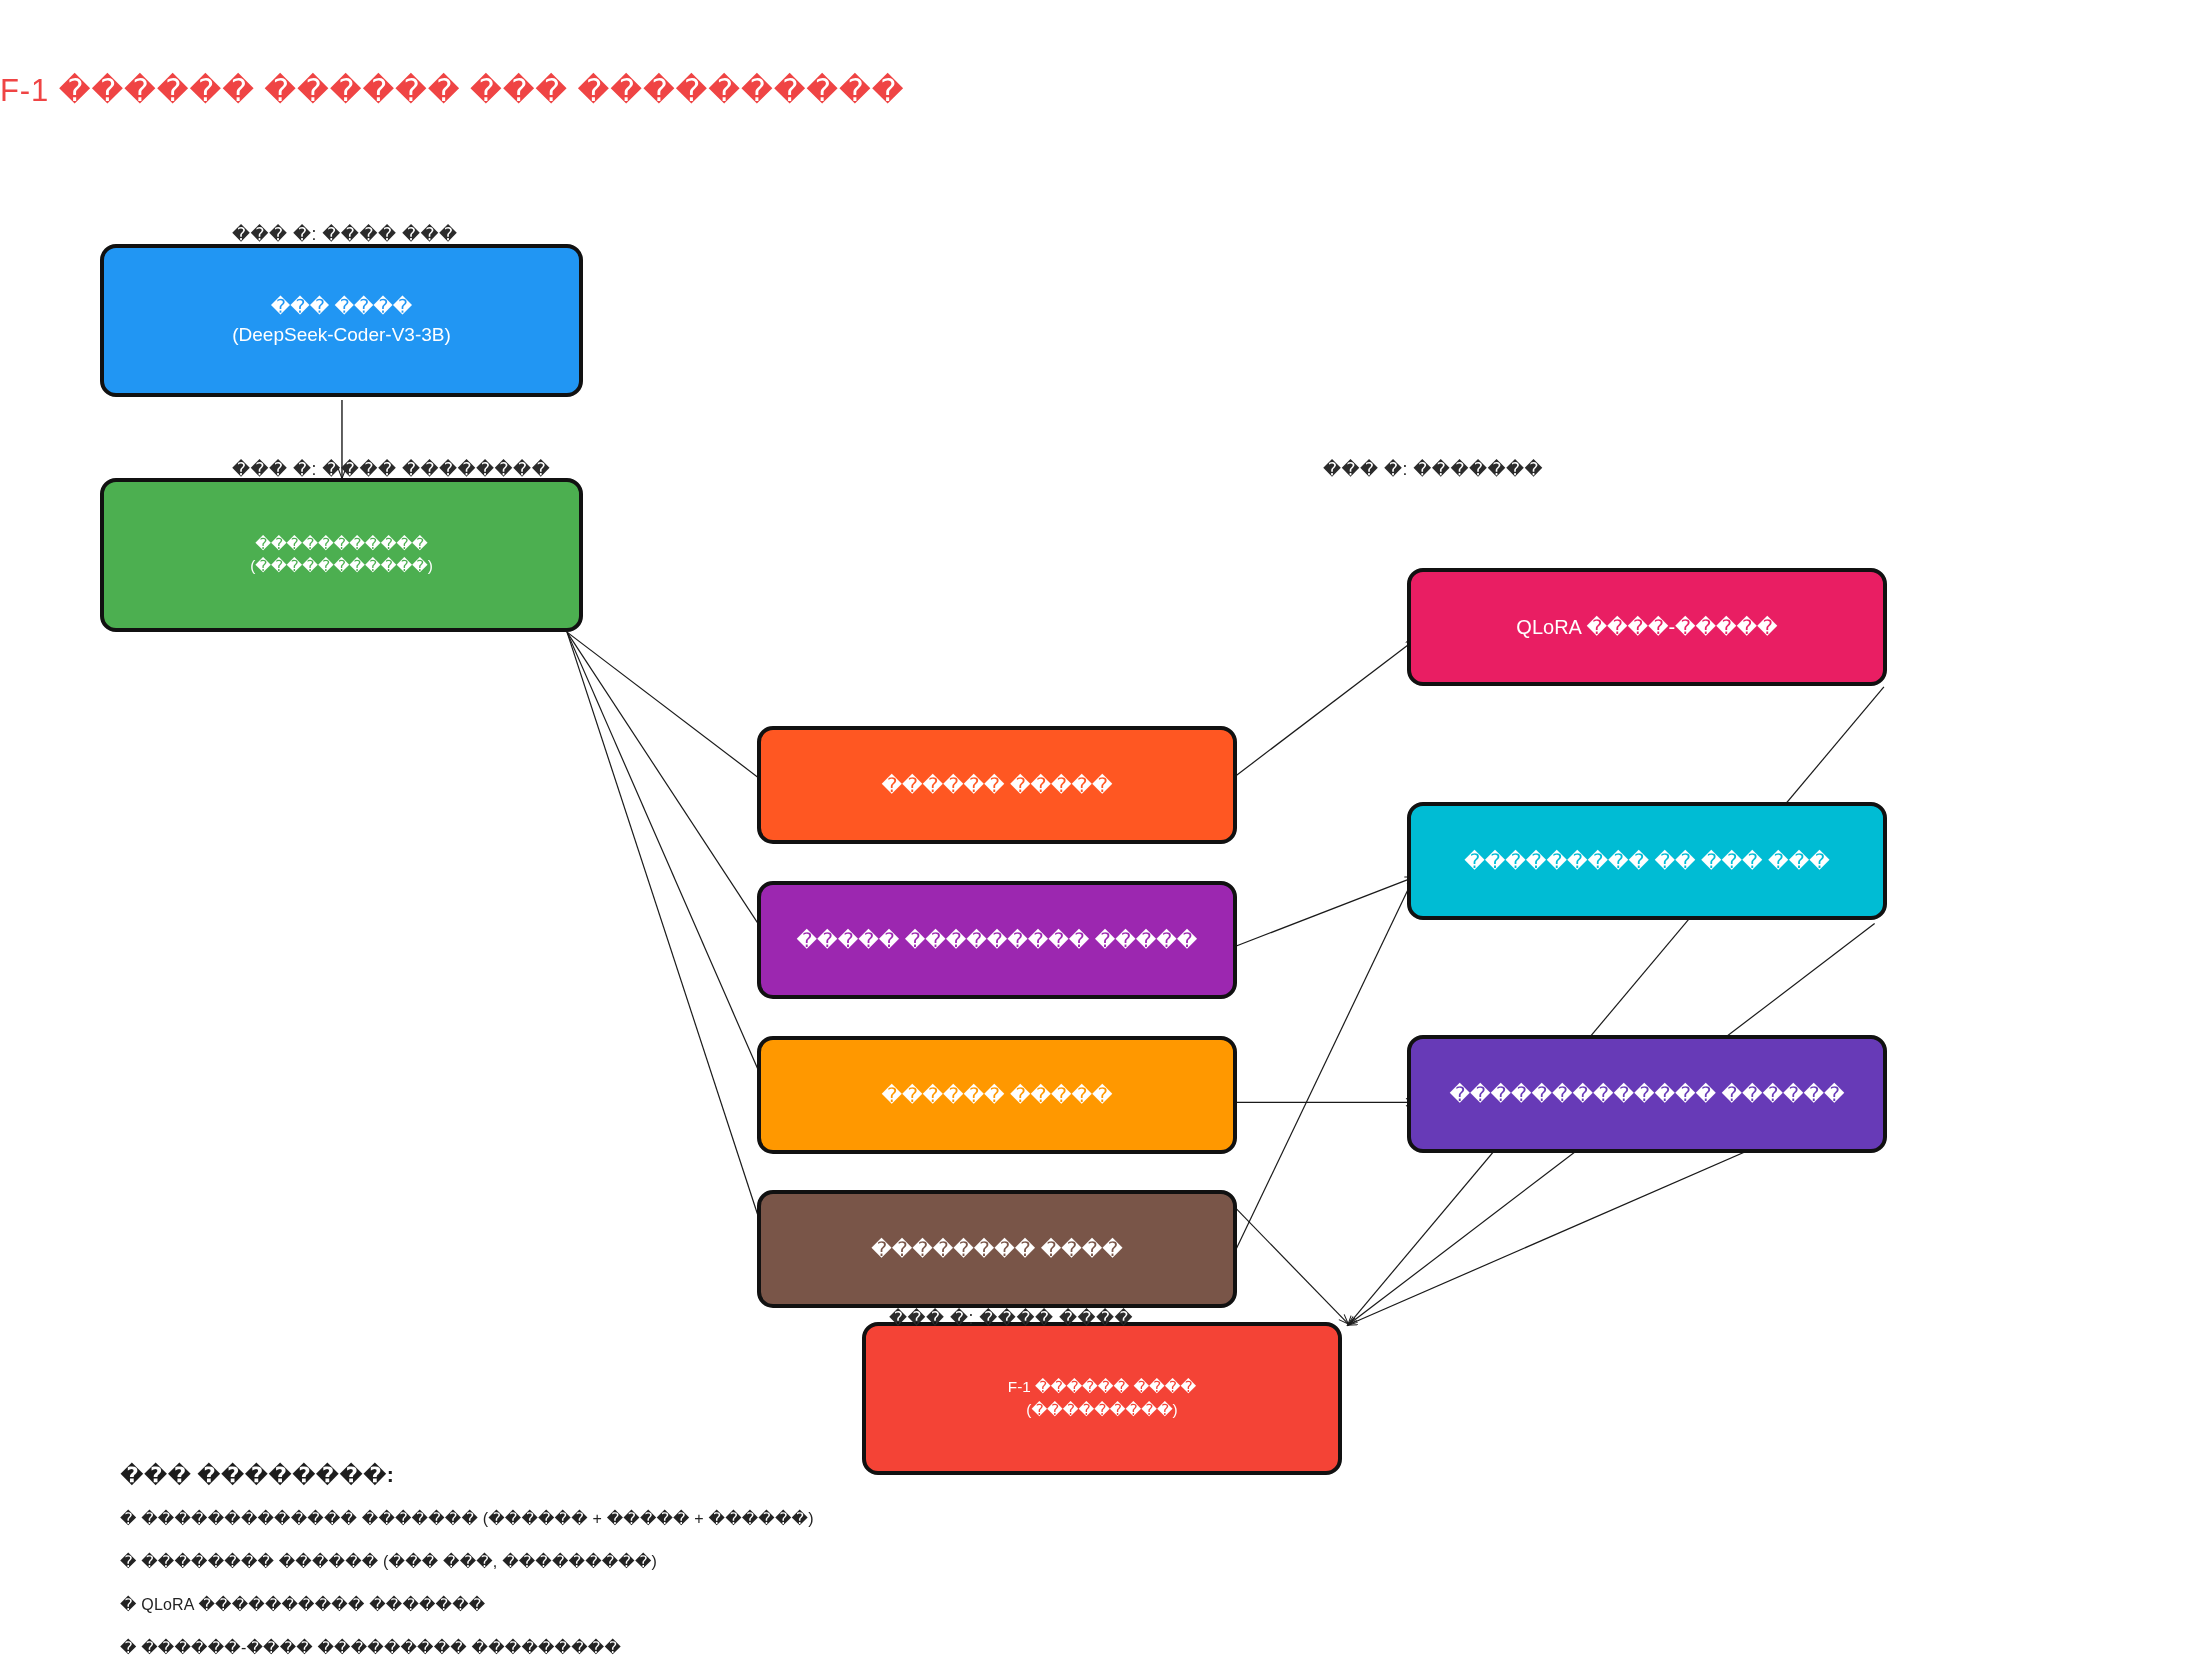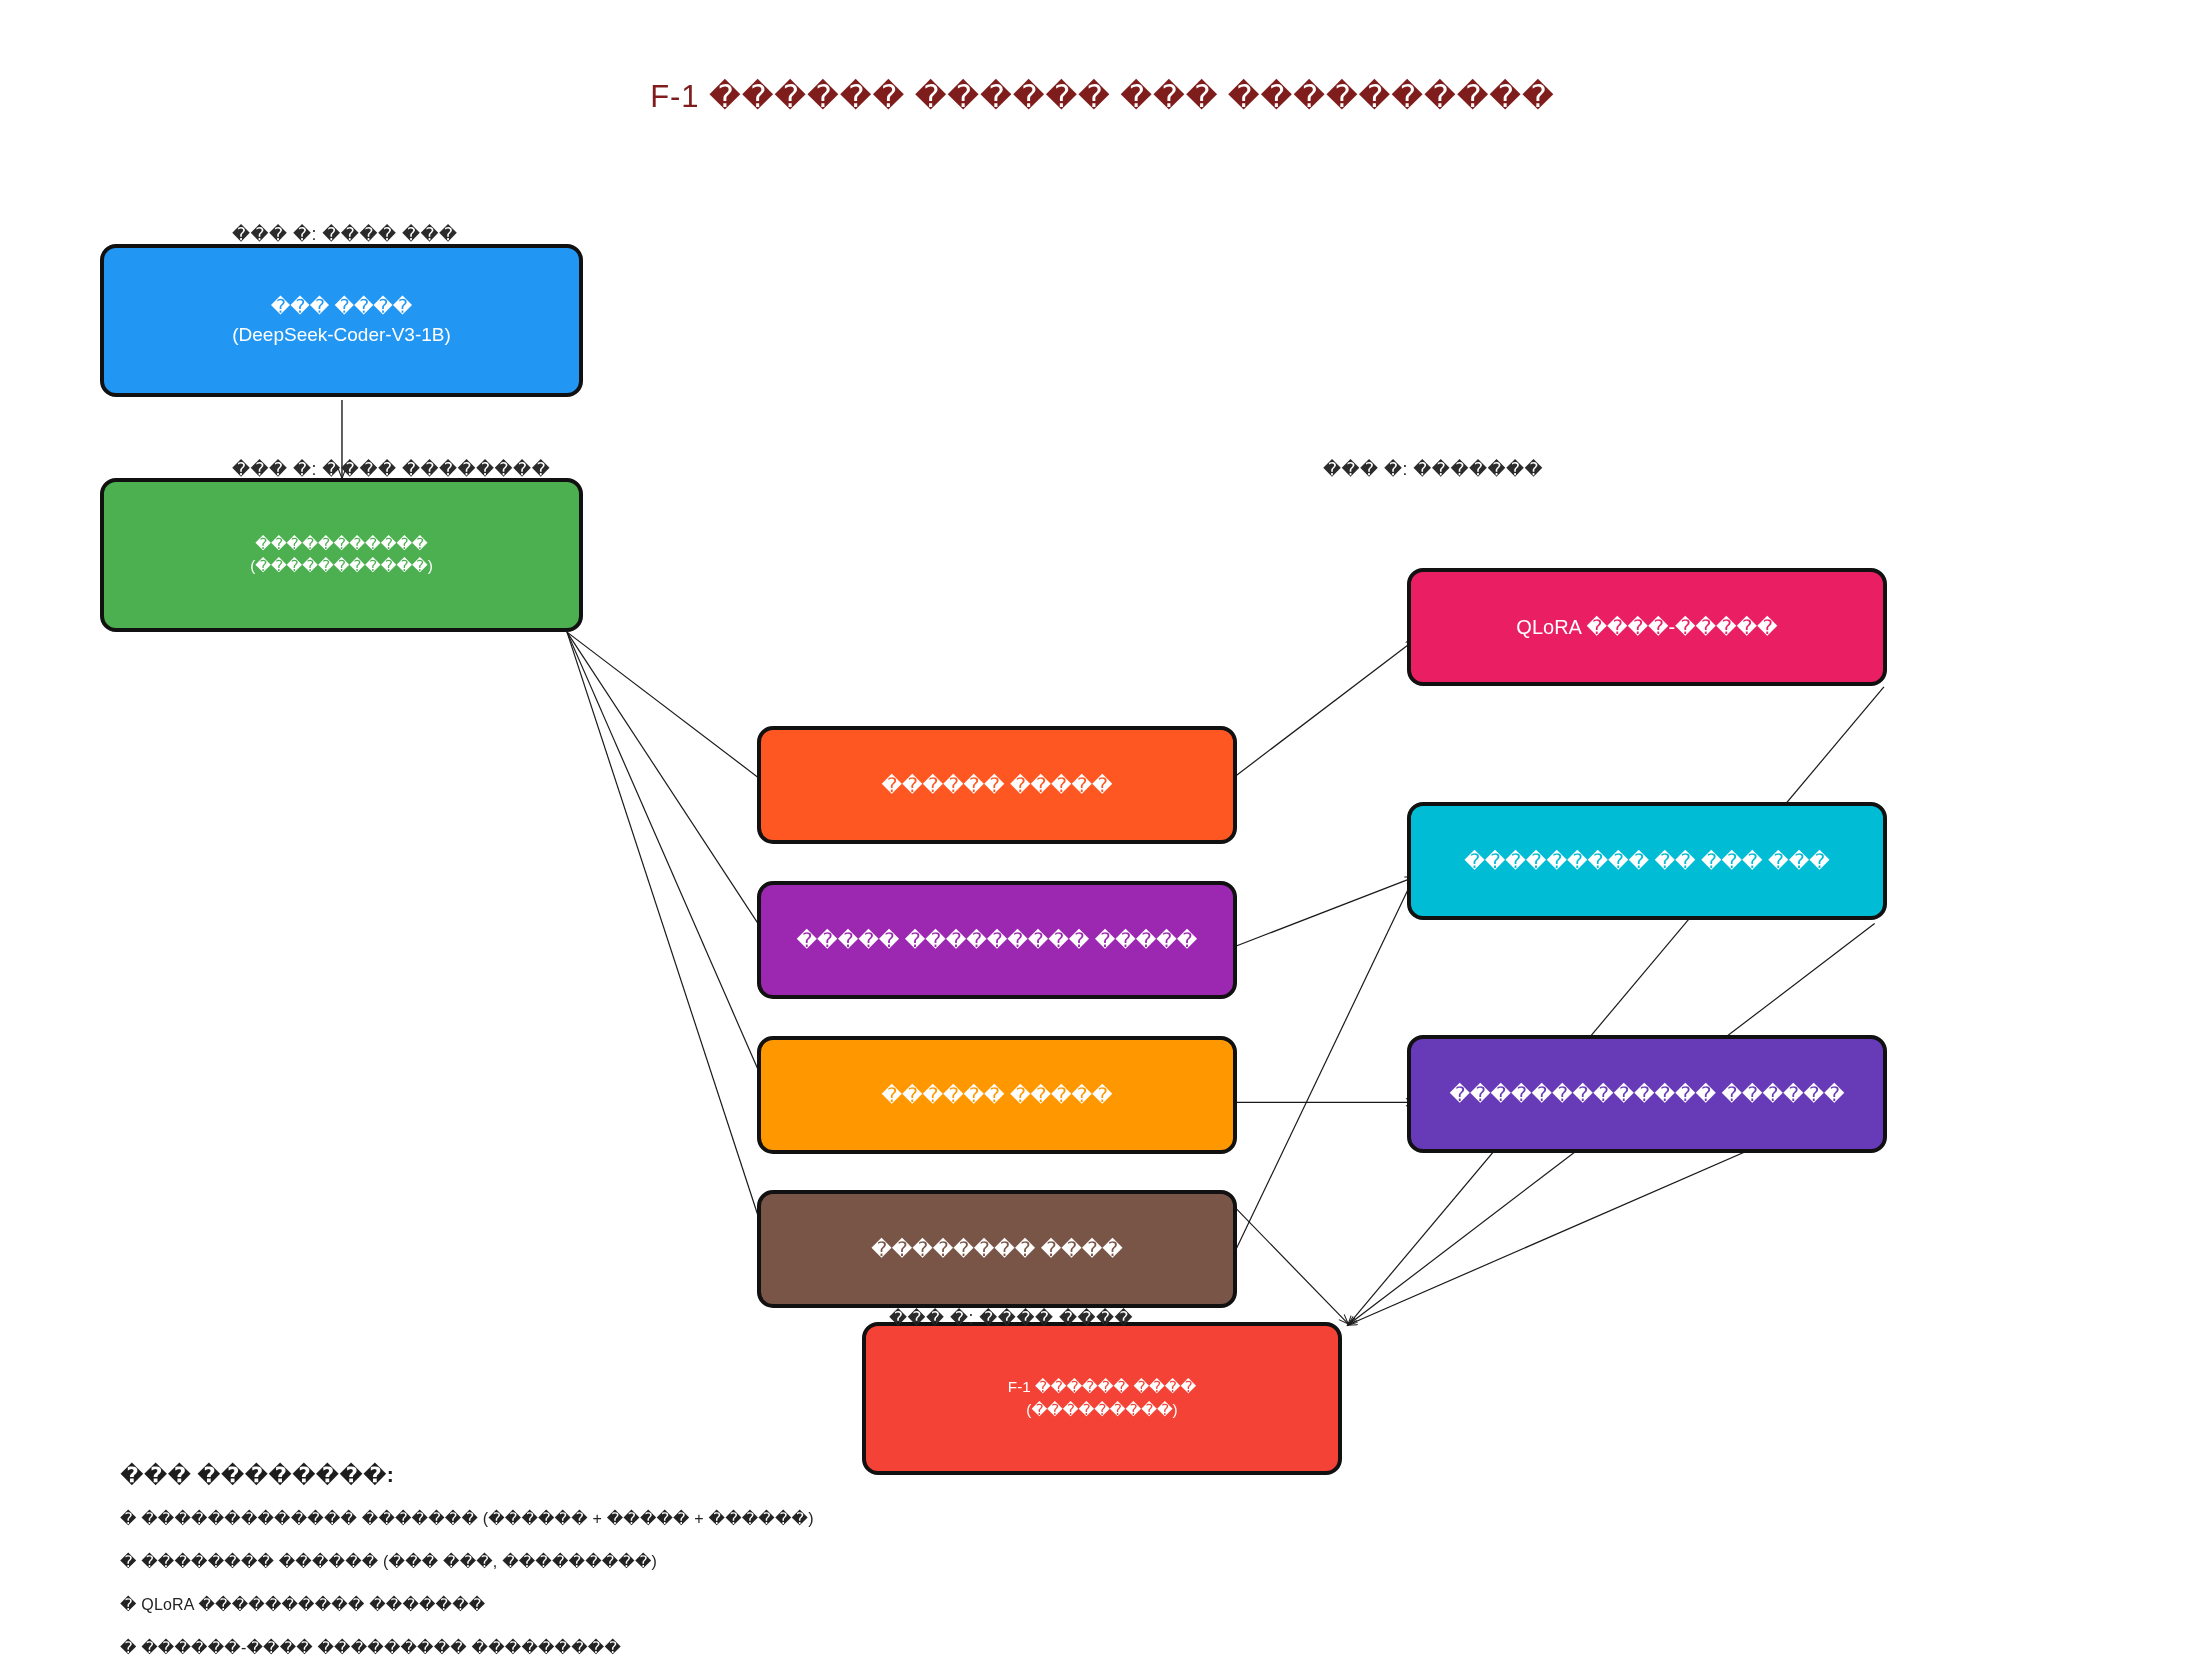--- a/index.html
+++ b/index.html
@@ -11,27 +11,26 @@
   #stage{
     position:relative;
     width:2205px;
     height:1662px;
     background:#ffffff;
     overflow:hidden;
   }
   
   .diagram-title{
     position:absolute;
-    left:0; top:78px;
+    left:0; top:72px;
     width:100%;
-    text-align:center;
     font-size:31px;
     font-weight:400;
     letter-spacing:0.9px;
-    color:#7f1d1d;
+    color:#ef4444;
     white-space:pre;
   }
   
   .phase-label{
     position:absolute;
     font-size:17.6px;
     color:#2b2b2b;
     white-space:pre;
     z-index:6;
     letter-spacing:0.5px;
@@ -152,21 +151,21 @@
 
   <div class="phase-label" style="left:232px; top:459px;">��� �: ���� ��������</div>
 
   <div class="phase-label" style="left:1323px; top:459px;">��� �: �������</div>
 
   <div class="phase-label" style="left:889px; top:1308px;">��� �: ���� ����</div>
 
   <div class="node node-l two-line" style="left:100px; top:244px; width:483px; height:153px; background:#2196F3;">
     <span>
       <span class="line">��� ����</span>
-      <span class="line">(DeepSeek-Coder-V3-1B)</span>
+      <span class="line">(DeepSeek-Coder-V3-3B)</span>
     </span>
   </div>
 
   <div class="node node-m two-line" style="left:100px; top:478px; width:483px; height:154px; background:#4CAF50;">
     <span>
       <span class="line">�����������</span>
       <span class="line">(�����������)</span>
     </span>
   </div>
 

